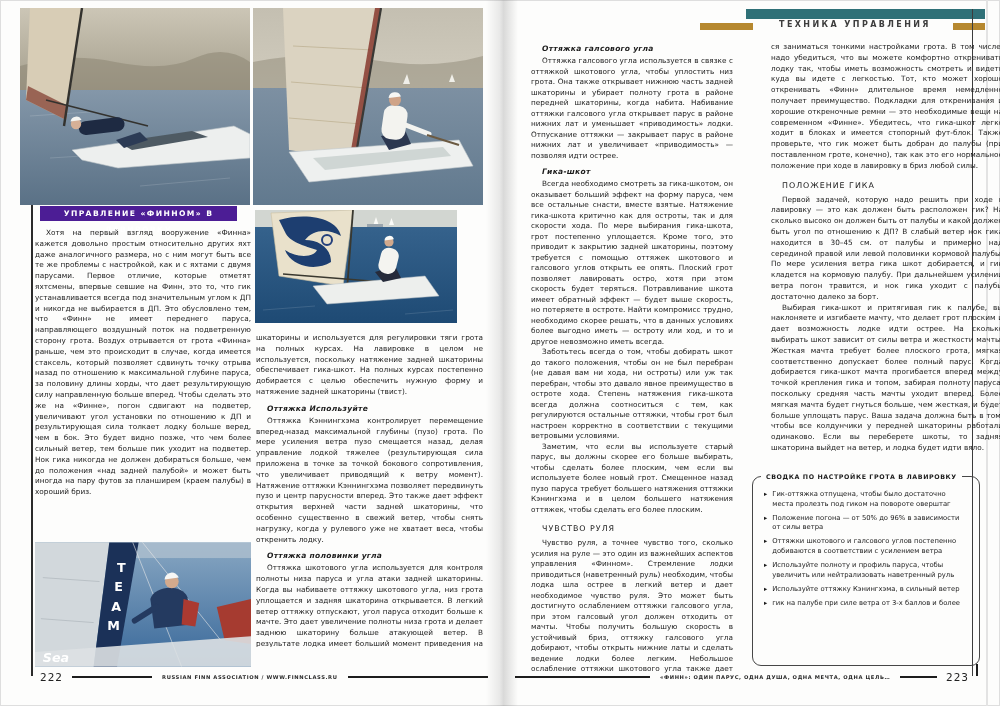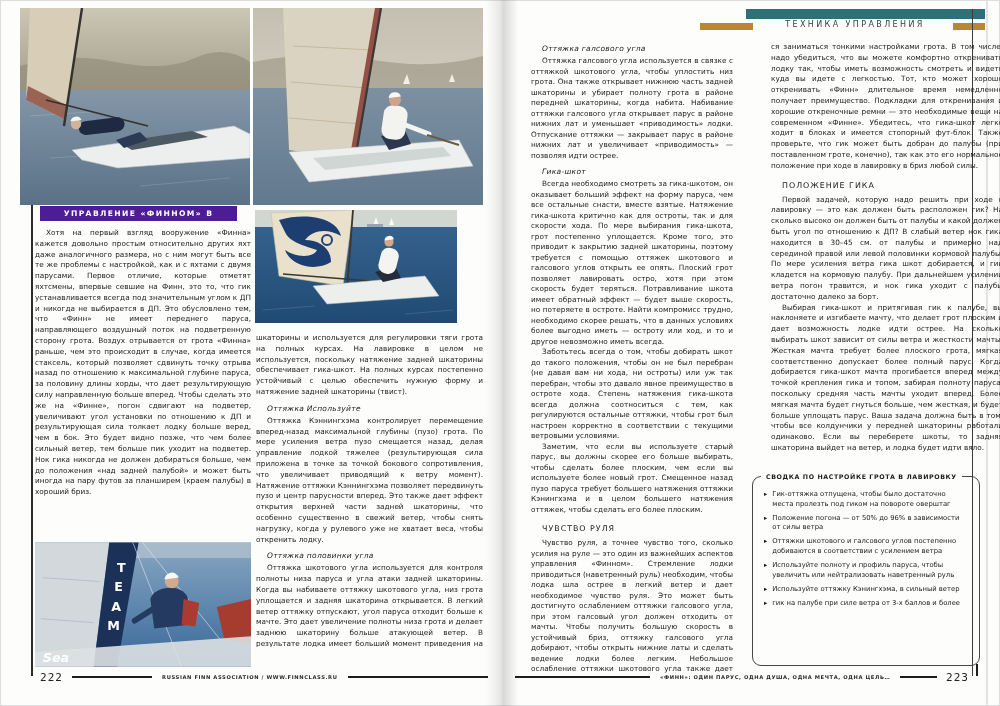--- a/index.html
+++ b/index.html
@@ -6,39 +6,39 @@
   .spread{position:relative;width:1000px;height:706px;background:#fdfdfc;overflow:hidden;
           font-family:"DejaVu Sans",sans-serif;color:#1b1b1b;
           box-shadow:inset 0 0 0 1px #dedede;}
   .abs{position:absolute;}
   svg{display:block;}
 
   
   .bodytext{font-size:7.3px;line-height:10.8px;text-align:justify;overflow:hidden;}
   .bodytext p{margin:0;}
   .bodytext p.ind{text-indent:11px;}
-  .subhead{margin:6px 0 2px;font-style:italic;font-weight:normal;font-size:7.5px;
+  .subhead{margin:6px 0 2px;font-style:italic;font-weight:bold;font-size:7.5px;
            letter-spacing:.3px;text-indent:11px;line-height:10px;}
   .capshead{margin:9px 0 4px;font-weight:normal;font-size:7.9px;letter-spacing:1px;
             text-indent:11px;line-height:10px;}
 
   
   #photo-a{left:20px;top:8px;width:230px;height:197px;}
   #photo-b{left:253px;top:8px;width:230px;height:197px;}
   #photo-d{left:255px;top:210px;width:202px;height:113px;}
   #photo-c{left:35px;top:541px;width:216px;height:127px;}
   #banner{left:40px;top:206px;width:197px;height:15px;background:#4c1d95;color:#fff;
           font-weight:bold;font-size:7.6px;letter-spacing:1.4px;text-align:center;line-height:16px;}
   #lcol1{left:35px;top:228px;width:216px;height:308px;}
   #lcol2{left:256px;top:333px;width:227px;height:314px;}
   #rule-left{left:31px;top:205px;width:2px;height:471px;background:#2b2b2b;}
 
   
   #teal-bar{left:746px;top:9px;width:239px;height:10px;background:#2f7077;}
-  #rp-title{left:757px;top:20px;width:196px;text-align:center;font-weight:normal;font-size:8px;
+  #rp-title{left:757px;top:20px;width:196px;text-align:center;font-weight:bold;font-size:8px;
             letter-spacing:2.4px;color:#3d3d3d;}
   #bar-gold-l{left:700px;top:23px;width:53px;height:7px;background:#b6882f;}
   #bar-gold-r{left:953px;top:23px;width:32px;height:7px;background:#b6882f;}
   #rule-right{left:972px;top:9px;width:1.4px;height:667px;background:#3c3c3c;}
   #edge-right{left:986px;top:0;width:2px;height:706px;background:#e3e3e3;}
   #rcol1{left:531px;top:42px;width:202px;height:632px;line-height:10.5px;}
   #rcol2{left:746px;top:42px;width:232px;height:422px;margin-left:25px;}
 
   
   #sumbox{left:752px;top:476px;width:226px;height:188px;border:1px solid #474747;border-radius:9px;}
@@ -172,21 +172,21 @@
       <line x1="98" y1="0" x2="92" y2="80" stroke="#39382f" stroke-width="1.8"></line>
       <line x1="28" y1="64" x2="128" y2="72" stroke="#39382f" stroke-width="1.4"></line>
       <path d="M58,76 L170,66 L184,86 L72,94 Z" fill="#edefed" stroke="#b7bfc4" stroke-width="0.5"></path>
       <path d="M120,62 L140,56 L146,68 L128,72 Z" fill="#262b3b"></path>
       <rect x="128" y="36" width="18" height="26" rx="8" fill="#f4f4f0" transform="rotate(14 128 36)"></rect>
       <circle cx="134" cy="32" r="4.6" fill="#d2a98c"></circle>
       <path d="M129.5,30.5 a4.8,4.8 0 0 1 9.4,-1.2 Z" fill="#fbfbf8"></path>
     </svg>
 
     <div id="lcol2" class="abs bodytext">
-      <p>шкаторины и используется для регулировки тяги грота на полных курсах. На лавировке в целом не используется, поскольку натяжение задней шкаторины обеспечивает гика-шкот. На полных курсах постепенно устойчивый с целью обеспечить нужную форму и натяжение задней шкаторины (твист).</p>
+      <p>шкаторины и используется для регулировки тяги грота на полных курсах. На лавировке в целом не используется, поскольку натяжение задней шкаторины обеспечивает гика-шкот. На полных курсах постепенно добирается с целью обеспечить нужную форму и натяжение задней шкаторины (твист).</p>
       <h4 class="subhead">Оттяжка Используйте</h4>
       <p class="ind">Оттяжка Кэннингхэма контролирует перемещение вперед-назад максимальной глубины (пузо) грота. По мере усиления ветра пузо смещается назад, делая управление лодкой тяжелее (результирующая сила приложена в точке за точкой бокового сопротивления, что увеличивает приводящий к ветру момент). Натяжение оттяжки Кэннингхэма позволяет передвинуть пузо и центр парусности вперед. Это также дает эффект открытия верхней части задней шкаторины, что особенно существенно в свежий ветер, чтобы снять нагрузку, когда у рулевого уже не хватает веса, чтобы откренить лодку.</p>
       <h4 class="subhead">Оттяжка половинки угла</h4>
       <p class="ind">Оттяжка шкотового угла используется для контроля полноты низа паруса и угла атаки задней шкаторины. Когда вы набиваете оттяжку шкотового угла, низ грота уплощается и задняя шкаторина открывается. В легкий ветер оттяжку отпускают, угол паруса отходит больше к мачте. Это дает увеличение полноты низа грота и делает заднюю шкаторину больше атакующей ветер. В результате лодка имеет больший момент приведения на ветер, она больше лежит на руле.</p>
     </div>
 
     <svg id="photo-c" class="abs" viewBox="0 0 221 127">
       <defs>
         <linearGradient id="seaC" x1="0" y1="0" x2="0" y2="1">
             <stop offset="0" stop-color="#88a7c2"></stop>

